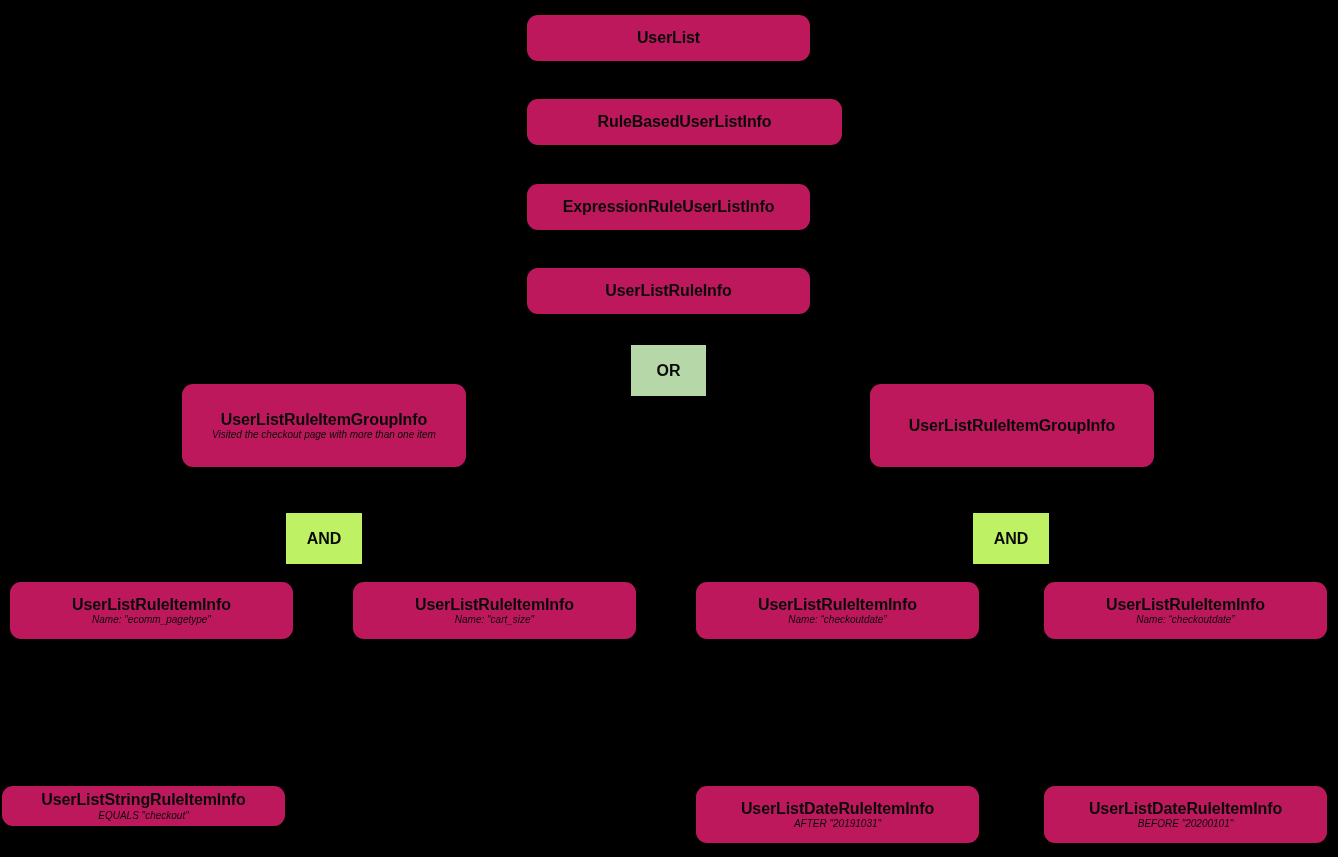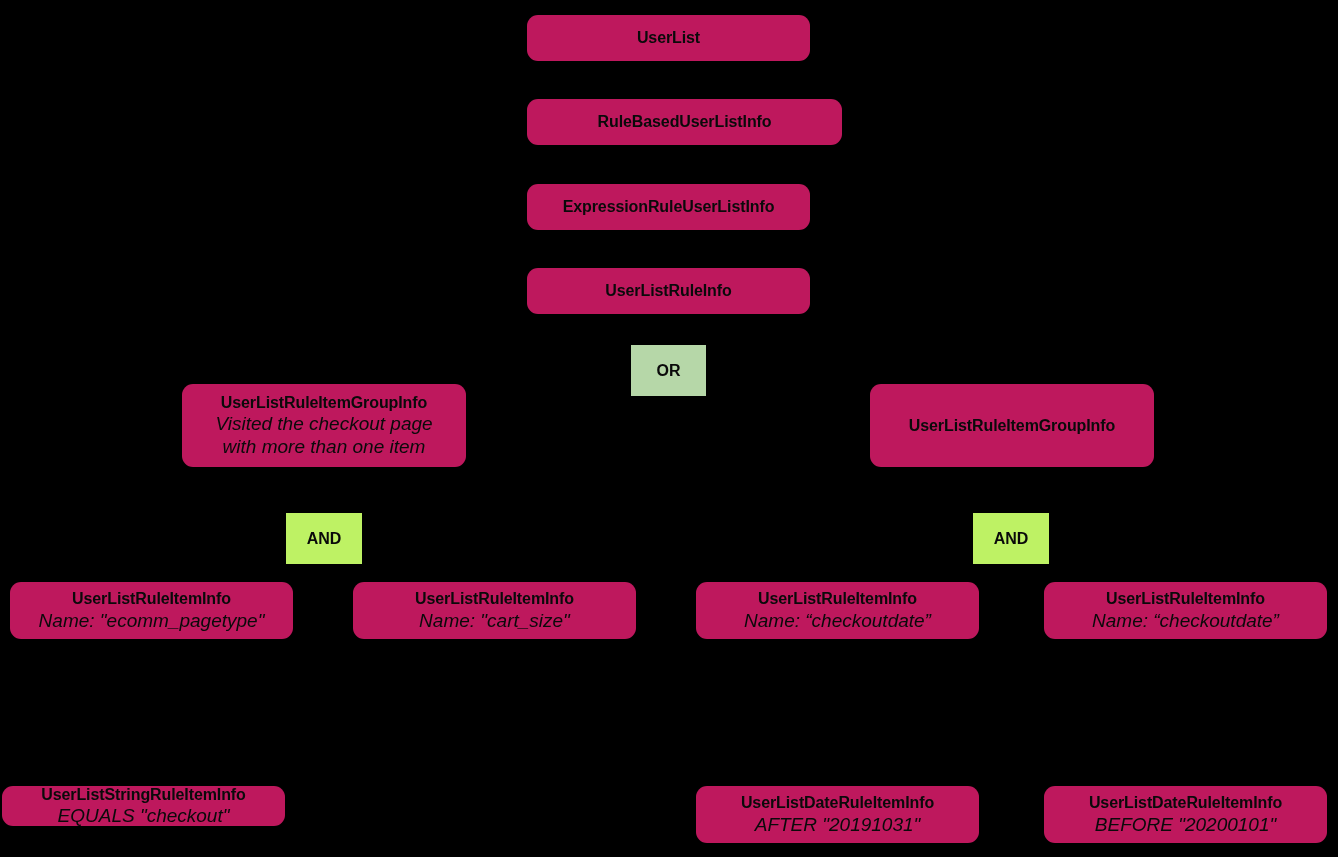--- a/index.html
+++ b/index.html
@@ -38,21 +38,21 @@
     border-radius: 11px;
   }
   .node .title {
     font-weight: bold;
     font-size: 16px;
     letter-spacing: -0.1px;
     white-space: nowrap;
   }
   .node .subtitle {
     font-style: italic;
-    font-size: 19px;
+    font-size: 10px;
     font-weight: 400;
   }
   .node.group .subtitle {
     max-width: 252px;
   }
 
   
   .op {
     position: absolute;
     box-sizing: border-box;

